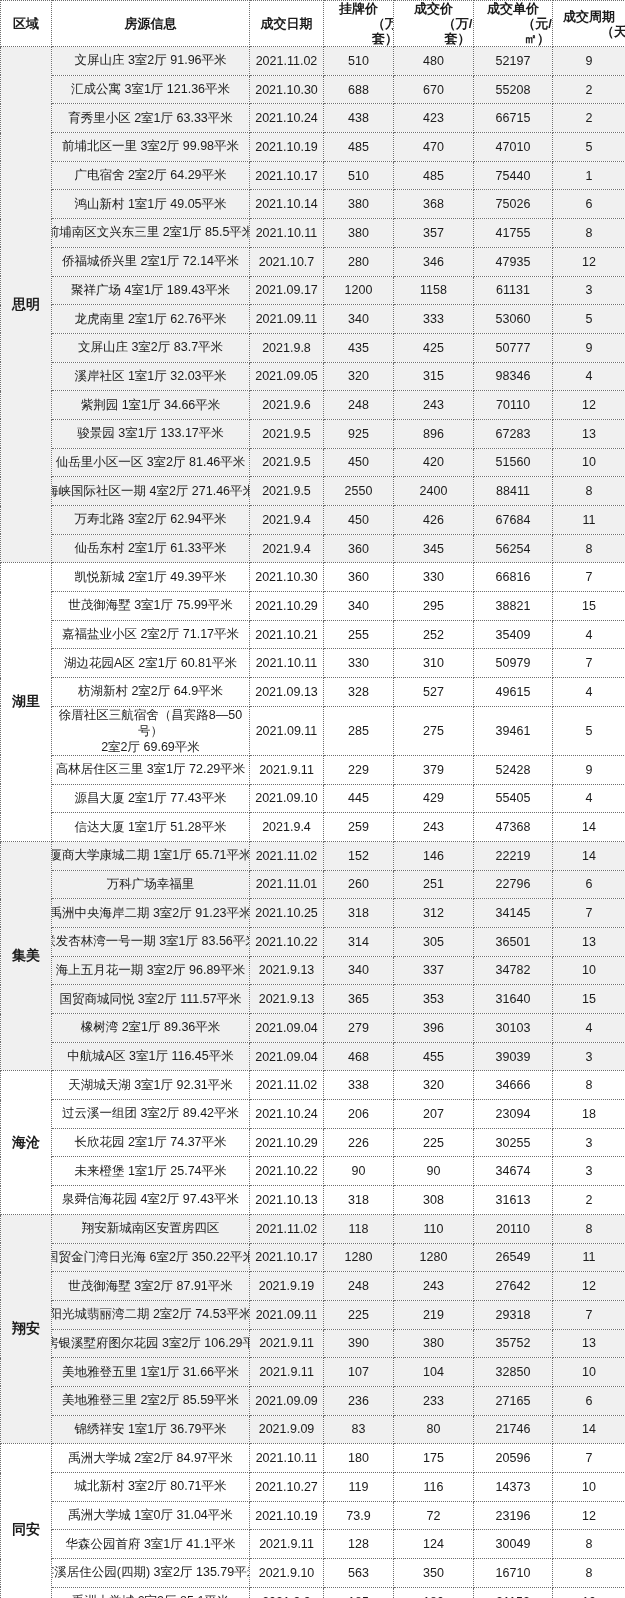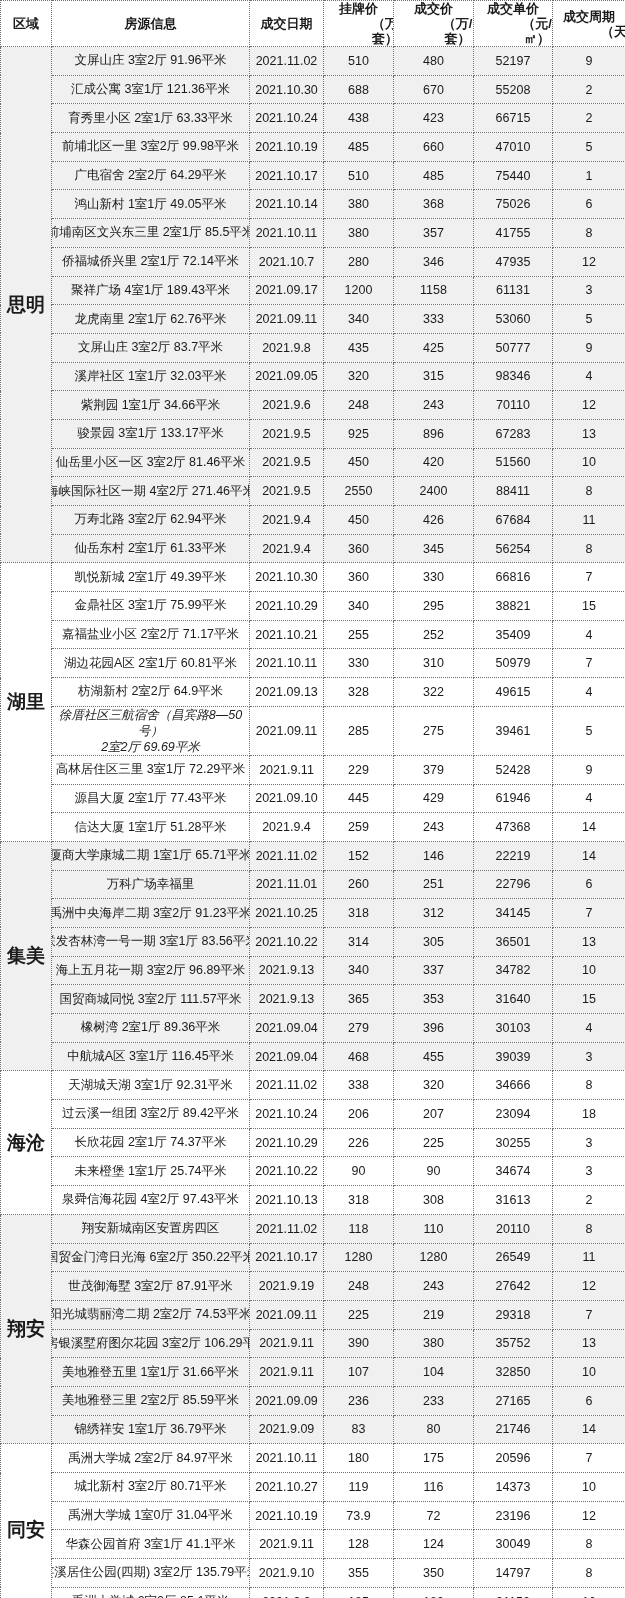--- a/index.html
+++ b/index.html
@@ -20,29 +20,29 @@
   }
   thead tr{height:25px;}
   thead th{
     background:#ffffff;font-size:13px;font-weight:700;line-height:15px;
   }
   tbody tr{height:28.7px;}
   tbody tr.tall{height:43px;}
   tbody td{font-size:12.5px;font-weight:400;background:#ffffff;}
   tbody tr.shaded td{background:#f0f0f0;}
   td.district{
-    font-weight:700;font-size:19px;background:#ffffff;
+    font-weight:700;font-size:14px;background:#ffffff;
   }
   td.district.shaded{background:#f0f0f0;}
   .name-wrap{
     display:flex;justify-content:center;align-items:center;
     white-space:nowrap;overflow:hidden;width:100%;height:100%;
   }
   .name-wrap.multiline{
-    white-space:pre-line;line-height:16px;font-style:italic;
+    white-space:pre-line;line-height:16px;
   }
   .hdr-l2{display:block;margin-left:48px;}
 </style>
 </head>
 <body>
 
 <table>
   <colgroup>
       <col style="width: 51px;">
       <col style="width: 198px;">
@@ -94,21 +94,21 @@
         <td>423</td>
         <td>66715</td>
         <td>2</td>
       </tr>
       <tr class="shaded">
         <td>
           <div class="name-wrap">前埔北区一里 3室2厅 99.98平米</div>
         </td>
         <td>2021.10.19</td>
         <td>485</td>
-        <td>660</td>
+        <td>470</td>
         <td>47010</td>
         <td>5</td>
       </tr>
       <tr class="shaded">
         <td>
           <div class="name-wrap">广电宿舍 2室2厅 64.29平米</div>
         </td>
         <td>2021.10.17</td>
         <td>510</td>
         <td>485</td>
@@ -251,21 +251,21 @@
           <div class="name-wrap">凯悦新城 2室1厅 49.39平米</div>
         </td>
         <td>2021.10.30</td>
         <td>360</td>
         <td>330</td>
         <td>66816</td>
         <td>7</td>
       </tr>
       <tr>
         <td>
-          <div class="name-wrap">金鼎社区 3室1厅 75.99平米</div>
+          <div class="name-wrap">世茂御海墅 3室1厅 75.99平米</div>
         </td>
         <td>2021.10.29</td>
         <td>340</td>
         <td>295</td>
         <td>38821</td>
         <td>15</td>
       </tr>
       <tr>
         <td>
           <div class="name-wrap">嘉福盐业小区 2室2厅 71.17平米</div>
@@ -285,21 +285,21 @@
         <td>310</td>
         <td>50979</td>
         <td>7</td>
       </tr>
       <tr>
         <td>
           <div class="name-wrap">枋湖新村 2室2厅 64.9平米</div>
         </td>
         <td>2021.09.13</td>
         <td>328</td>
-        <td>322</td>
+        <td>527</td>
         <td>49615</td>
         <td>4</td>
       </tr>
       <tr class="tall">
         <td>
           <div class="name-wrap multiline">徐厝社区三航宿舍（昌宾路8—50号）
 2室2厅 69.69平米</div>
         </td>
         <td>2021.09.11</td>
         <td>285</td>
@@ -317,21 +317,21 @@
         <td>52428</td>
         <td>9</td>
       </tr>
       <tr>
         <td>
           <div class="name-wrap">源昌大厦 2室1厅 77.43平米</div>
         </td>
         <td>2021.09.10</td>
         <td>445</td>
         <td>429</td>
-        <td>61946</td>
+        <td>55405</td>
         <td>4</td>
       </tr>
       <tr>
         <td>
           <div class="name-wrap">信达大厦 1室1厅 51.28平米</div>
         </td>
         <td>2021.9.4</td>
         <td>259</td>
         <td>243</td>
         <td>47368</td>
@@ -589,23 +589,23 @@
         <td>128</td>
         <td>124</td>
         <td>30049</td>
         <td>8</td>
       </tr>
       <tr>
         <td>
           <div class="name-wrap">芸溪居住公园(四期) 3室2厅 135.79平米</div>
         </td>
         <td>2021.9.10</td>
-        <td>355</td>
+        <td>563</td>
         <td>350</td>
-        <td>14797</td>
+        <td>16710</td>
         <td>8</td>
       </tr>
       <tr>
         <td>
           <div class="name-wrap">禹洲大学城 2室2厅 85.1平米</div>
         </td>
         <td>2021.9.9</td>
         <td>185</td>
         <td>180</td>
         <td>21152</td>

